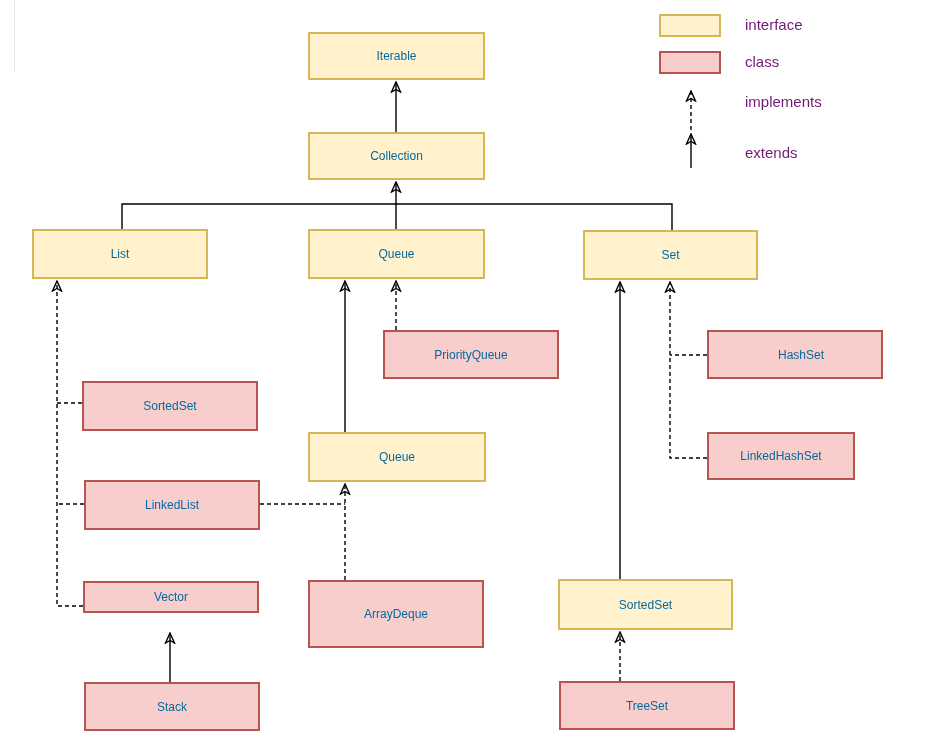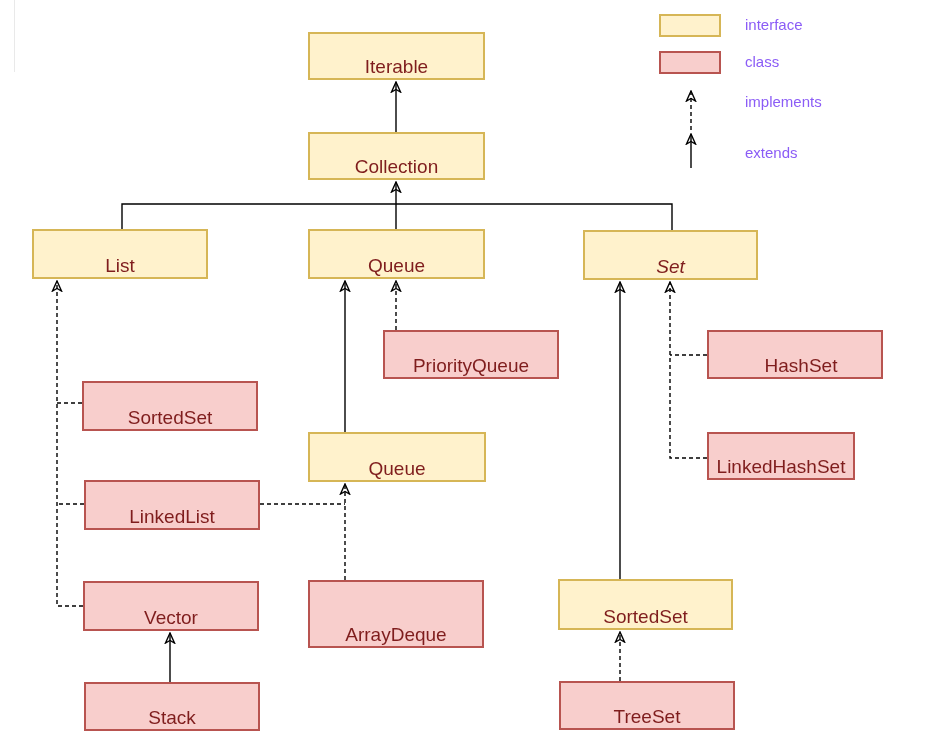--- a/index.html
+++ b/index.html
@@ -5,38 +5,38 @@
   html,body{margin:0;padding:0;background:#ffffff;}
   #canvas{
     position:relative;
     width:937px;height:744px;
     background:#ffffff;
     overflow:hidden;
     font-family:"Liberation Sans", sans-serif;
   }
   .node{
     position:absolute;
-    display:flex;align-items:flex-end;justify-content:center;
-    font-size:19px;color:#7f1d1d;
+    display:flex;align-items:center;justify-content:center;
+    font-size:12px;color:#0369a1;
     box-sizing:border-box;
     white-space:nowrap;
   }
   .node.interface{background:var(--interface-fill);border:2px solid var(--interface-border);}
   .node.class{background:var(--class-fill);border:2px solid var(--class-border);}
   #edge-layer{position:absolute;left:0;top:0;pointer-events:none;}
   #edge-layer path{fill:none;stroke:var(--line);stroke-width:1.4;}
   #edge-layer path.dashed{stroke-dasharray:4 3;}
   .legend-swatch{
     position:absolute;width:62px;height:23px;box-sizing:border-box;
   }
   .legend-swatch.interface{background:var(--interface-fill);border:2px solid var(--interface-border);}
   .legend-swatch.class{background:var(--class-fill);border:2px solid var(--class-border);}
   .legend-label{
     position:absolute;left:745px;height:20px;line-height:20px;
-    font-size:15px;color:#8b5cf6;
+    font-size:15px;color:#701a75;
   }
   .edge-divider{
     position:absolute;left:14px;top:0;width:1px;height:72px;background:var(--divider);
   }
 </style>
 </head>
 <body>
 
 <div id="canvas">
   <div class="edge-divider"></div>
@@ -74,42 +74,42 @@
       </div>
       <div class="node interface" style="left: 308px; top: 132px; width: 177px; height: 48px;">
         <span>Collection</span>
       </div>
       <div class="node interface" style="left: 32px; top: 229px; width: 176px; height: 50px;">
         <span>List</span>
       </div>
       <div class="node interface" style="left: 308px; top: 229px; width: 177px; height: 50px;">
         <span>Queue</span>
       </div>
-      <div class="node interface" style="left: 583px; top: 230px; width: 175px; height: 50px; font-style: italic;">
+      <div class="node interface" style="left: 583px; top: 230px; width: 175px; height: 50px;">
         <span>Set</span>
       </div>
       <div class="node class" style="left: 383px; top: 330px; width: 176px; height: 49px;">
         <span>PriorityQueue</span>
       </div>
       <div class="node class" style="left: 707px; top: 330px; width: 176px; height: 49px; padding-left: 12px;">
         <span>HashSet</span>
       </div>
       <div class="node class" style="left: 82px; top: 381px; width: 176px; height: 50px;">
         <span>SortedSet</span>
       </div>
       <div class="node interface" style="left: 308px; top: 432px; width: 178px; height: 50px;">
         <span>Queue</span>
       </div>
       <div class="node class" style="left: 707px; top: 432px; width: 148px; height: 48px;">
         <span>LinkedHashSet</span>
       </div>
       <div class="node class" style="left: 84px; top: 480px; width: 176px; height: 50px;">
         <span>LinkedList</span>
       </div>
-      <div class="node class" style="left: 83px; top: 581px; width: 176px; height: 50px;">
+      <div class="node class" style="left: 83px; top: 581px; width: 176px; height: 32px;">
         <span>Vector</span>
       </div>
       <div class="node class" style="left: 308px; top: 580px; width: 176px; height: 68px;">
         <span>ArrayDeque</span>
       </div>
       <div class="node interface" style="left: 558px; top: 579px; width: 175px; height: 51px;">
         <span>SortedSet</span>
       </div>
       <div class="node class" style="left: 84px; top: 682px; width: 176px; height: 49px;">
         <span>Stack</span>

